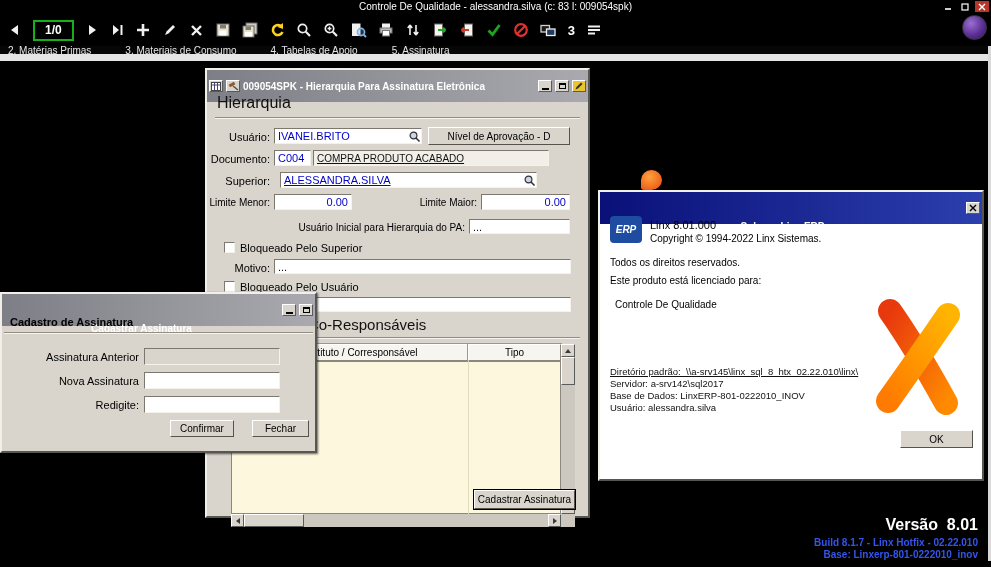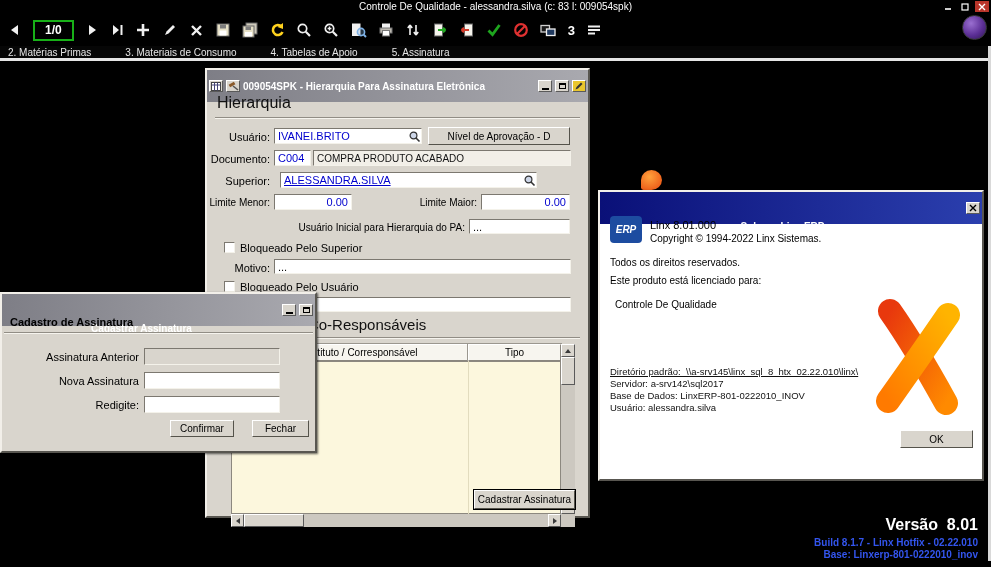--- a/index.html
+++ b/index.html
@@ -18,21 +18,21 @@
            display:flex;align-items:center;gap:11px;padding-left:8px;}
   .tbi{display:flex;align-items:center;justify-content:center;cursor:pointer;}
   .tbi svg{display:block;}
   .rec-counter{border:2px solid #18b018;color:#fff;font-size:12px;font-weight:bold;
                padding:1px 10px;line-height:15px;}
   .rec-count{color:#fff;font-size:13px;font-weight:bold;}
   #brand-badge{position:absolute;right:4px;top:15px;width:25px;height:25px;border-radius:50%;
                background:radial-gradient(circle at 35% 32%,#9a6fd0 0%,#5c2f96 55%,#2c1650 100%);
                border:1px solid #3a3a3a;cursor:pointer;}
   #tabbar{position:absolute;left:0;top:46px;width:991px;height:15px;background:#060606;
-          border-bottom:3px solid #e5e5e5;display:flex;align-items:center;gap:34px;
+          border-bottom:7px solid #e5e5e5;display:flex;align-items:center;gap:34px;
           padding-left:8px;color:#e6e6e6;font-size:10px;}
   .tab{white-space:nowrap;cursor:pointer;}
   #edge-strip{position:absolute;right:0;top:46px;width:3px;height:515px;background:#d9d9d9;}
   #orange-blob{position:absolute;left:641px;top:170px;width:21px;height:20px;border-radius:50% 50% 50% 12%;
                background:radial-gradient(circle at 40% 35%,#ffa23c,#e8490f);z-index:6;}
 
   
   .dlg{position:absolute;background:#d9d5cd;border:2px solid;
        border-color:#f2efe9 #585650 #585650 #f2efe9;box-shadow:1px 1px 2px rgba(0,0,0,.6);}
   .dlg-tb{height:16px;display:flex;align-items:center;gap:3px;padding:16px 2px;
@@ -296,21 +296,21 @@
           <circle cx="5.5" cy="5.5" r="3.4" fill="#cdd6e8" stroke="#333" stroke-width="1.2"></circle>
           <path d="M8 8 L11.5 11.5" stroke="#333" stroke-width="1.6"></path>
         </svg>
     </div>
     <div class="btn" style="left:221px;top:57px;width:142px;height:18px;">Nível de Aprovação - D</div>
 
     <div class="lbl r" style="left:0;width:63px;top:83px;">Documento:</div>
     <div class="fld" style="left:67px;top:80px;width:37px;">
       <span>C004</span>
     </div>
-    <div class="fld gray" style="left:106px;top:80px;width:258px;">
+    <div class="fld gray" style="left:106px;top:80px;width:236px;text-decoration:underline;">
       <span>COMPRA PRODUTO ACABADO</span>
     </div>
 
     <div class="lbl r" style="left:0;width:63px;top:105px;">Superior:</div>
     <div class="fld" style="left:73px;top:102px;width:257px;text-decoration:underline;">
       <span>ALESSANDRA.SILVA</span>
       <svg class="lk" width="13" height="13">
           <circle cx="5.5" cy="5.5" r="3.4" fill="#cdd6e8" stroke="#333" stroke-width="1.2"></circle>
           <path d="M8 8 L11.5 11.5" stroke="#333" stroke-width="1.6"></path>
         </svg>

